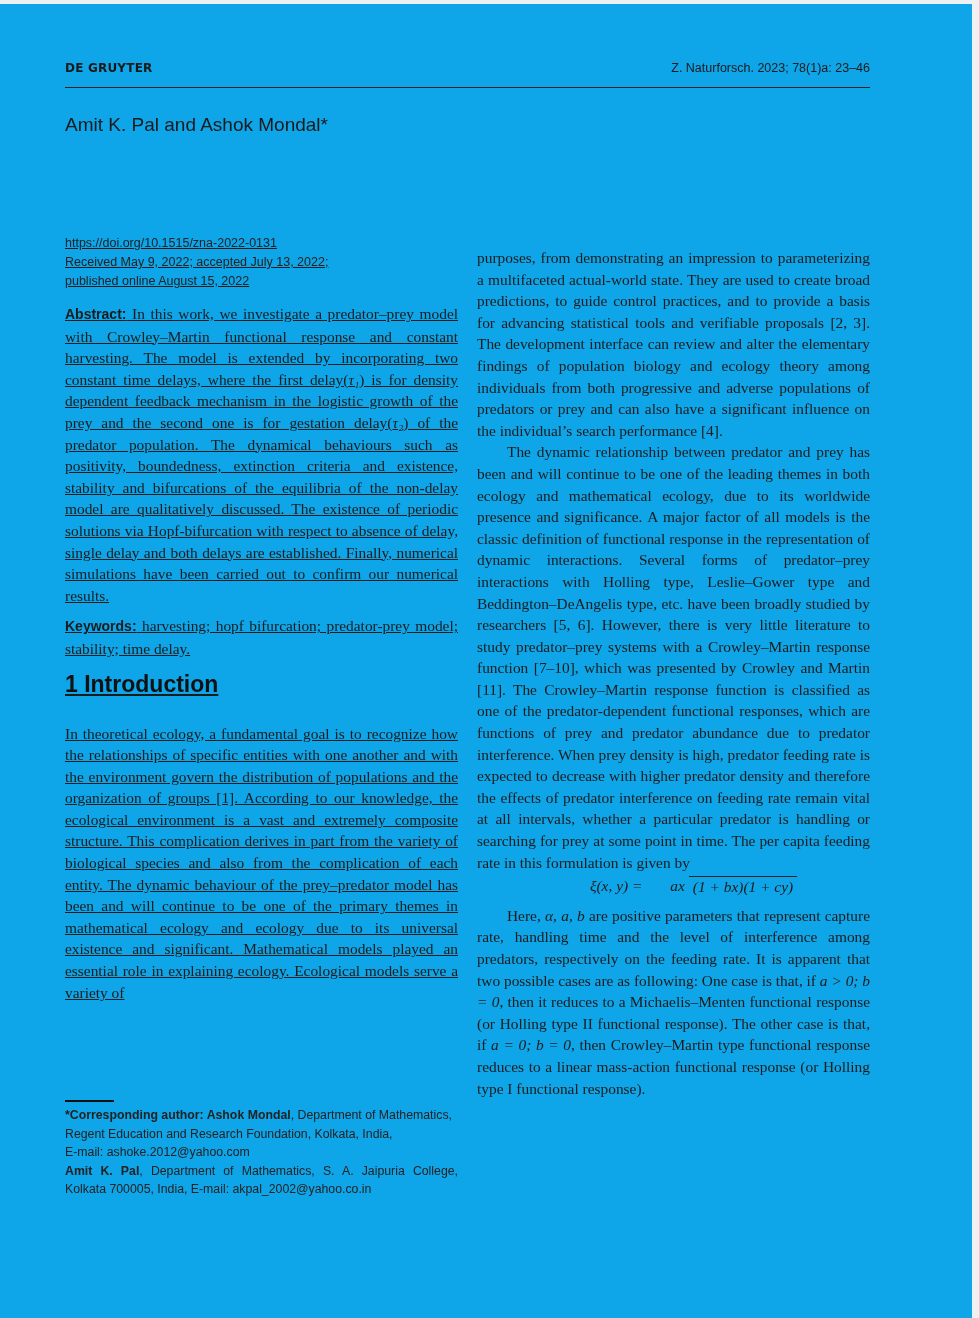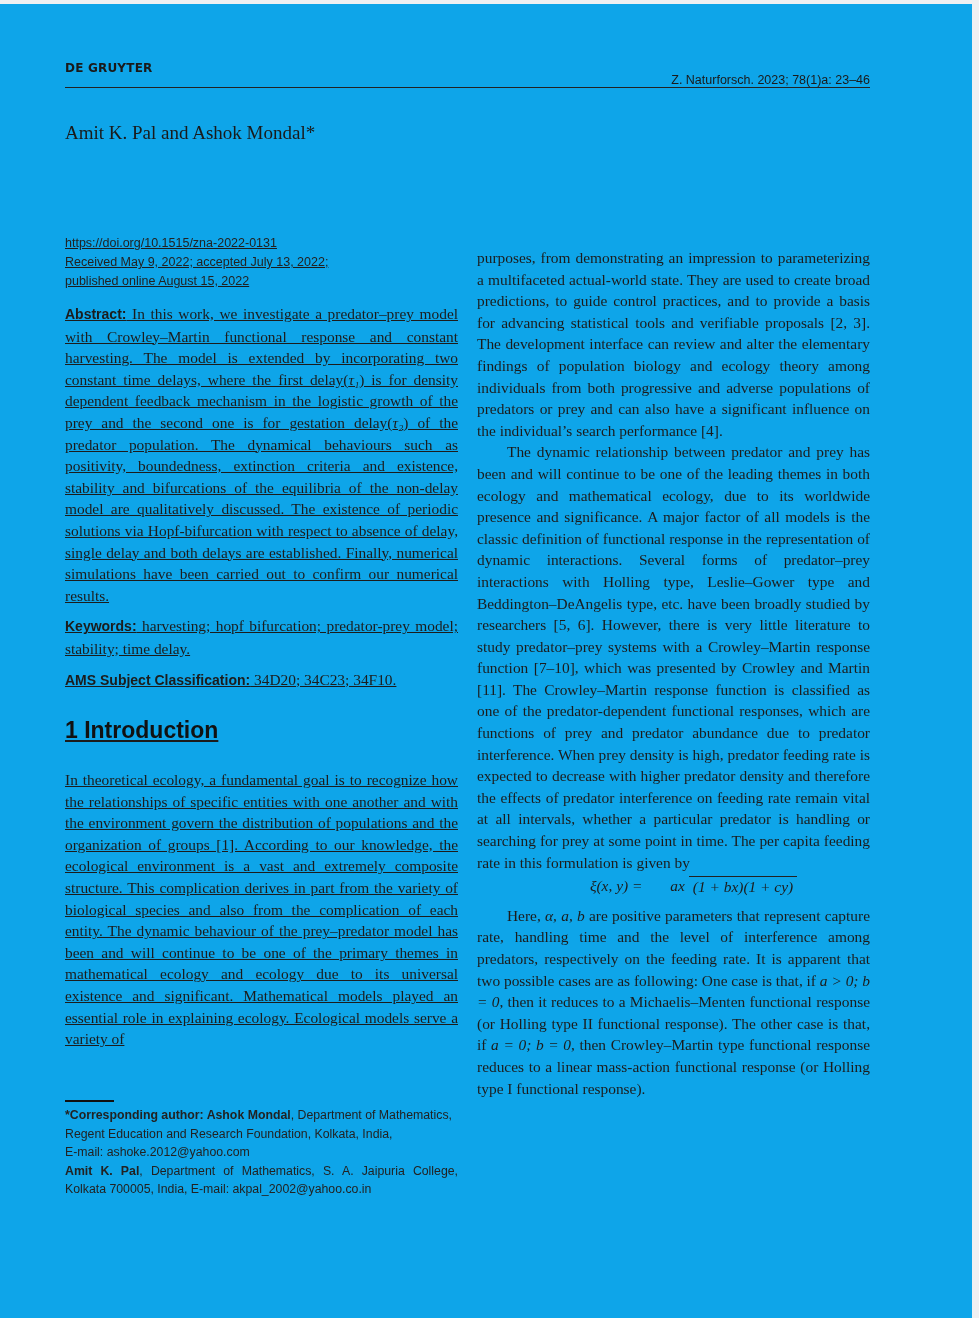--- a/index.html
+++ b/index.html
@@ -35,29 +35,29 @@
     .header .publisher {
       position: absolute;
       left: 0;
       top: 0;
       font-weight: bold;
       letter-spacing: 0.2px;
     }
     .header .journal {
       position: absolute;
       right: 0;
-      top: 12px;
+      top: 0;
       font-family: "Liberation Sans", sans-serif;
       font-size: 12.5px;
     }
     .authors {
       position: absolute;
       left: 65px;
-      top: 118px;
-      font-family: Liberation Serif, serif;
+      top: 110px;
+      font-family: Liberation Sans, sans-serif;
       font-size: 19px;
       color: #1a1a1a;
     }
     .title {
       position: absolute;
       left: 65px;
       top: 140px;
       width: 820px;
       font-family: "Liberation Sans", sans-serif;
       font-weight: bold;
@@ -165,21 +165,20 @@
     <div class="meta">
       <div>https://doi.org/10.1515/zna-2022-0131</div>
       <div>Received May 9, 2022; accepted July 13, 2022;</div>
       <div>published online August 15, 2022</div>
     </div>
 
     <p class="abstract"><span class="label">Abstract:</span><span> In this work, we investigate a predator–prey model with Crowley–Martin functional response and constant harvesting. The model is extended by incorporating two constant time delays, where the first delay(</span><span class="math">τ₁</span><span>) is for density dependent feedback mechanism in the logistic growth of the prey and the second one is for gestation delay(</span><span class="math">τ₂</span><span>) of the predator population. The dynamical behaviours such as positivity, boundedness, extinction criteria and existence, stability and bifurcations of the equilibria of the non-delay model are qualitatively discussed. The existence of periodic solutions via Hopf-bifurcation with respect to absence of delay, single delay and both delays are established. Finally, numerical simulations have been carried out to confirm our numerical results.</span></p>
 
     <p class="keywords"><span class="label">Keywords:</span><span> harvesting; hopf bifurcation; predator-prey model; stability; time delay.</span></p>
 
-    <p class="ams" style="text-align:left"><span class="label">AMS Subject Classification:</span><span> 34D20; 34C23; 34F10.</span></p>
 
     <h2 class="section-title">1 Introduction</h2>
 
     <p>In theoretical ecology, a fundamental goal is to recognize how the relationships of specific entities with one another and with the environment govern the distribution of populations and the organization of groups [1]. According to our knowledge, the ecological environment is a vast and extremely composite structure. This complication derives in part from the variety of biological species and also from the complication of each entity. The dynamic behaviour of the prey–predator model has been and will continue to be one of the primary themes in mathematical ecology and ecology due to its universal existence and significant. Mathematical models played an essential role in explaining ecology. Ecological models serve a variety of</p>
   </div>
 
   <div class="footnote-rule"></div>
   <div class="footnotes">
     <div><b>*Corresponding author: Ashok Mondal</b><span>, Department of Mathematics, Regent Education and Research Foundation, Kolkata, India,</span></div>
     <div>E-mail: ashoke.2012@yahoo.com</div>

